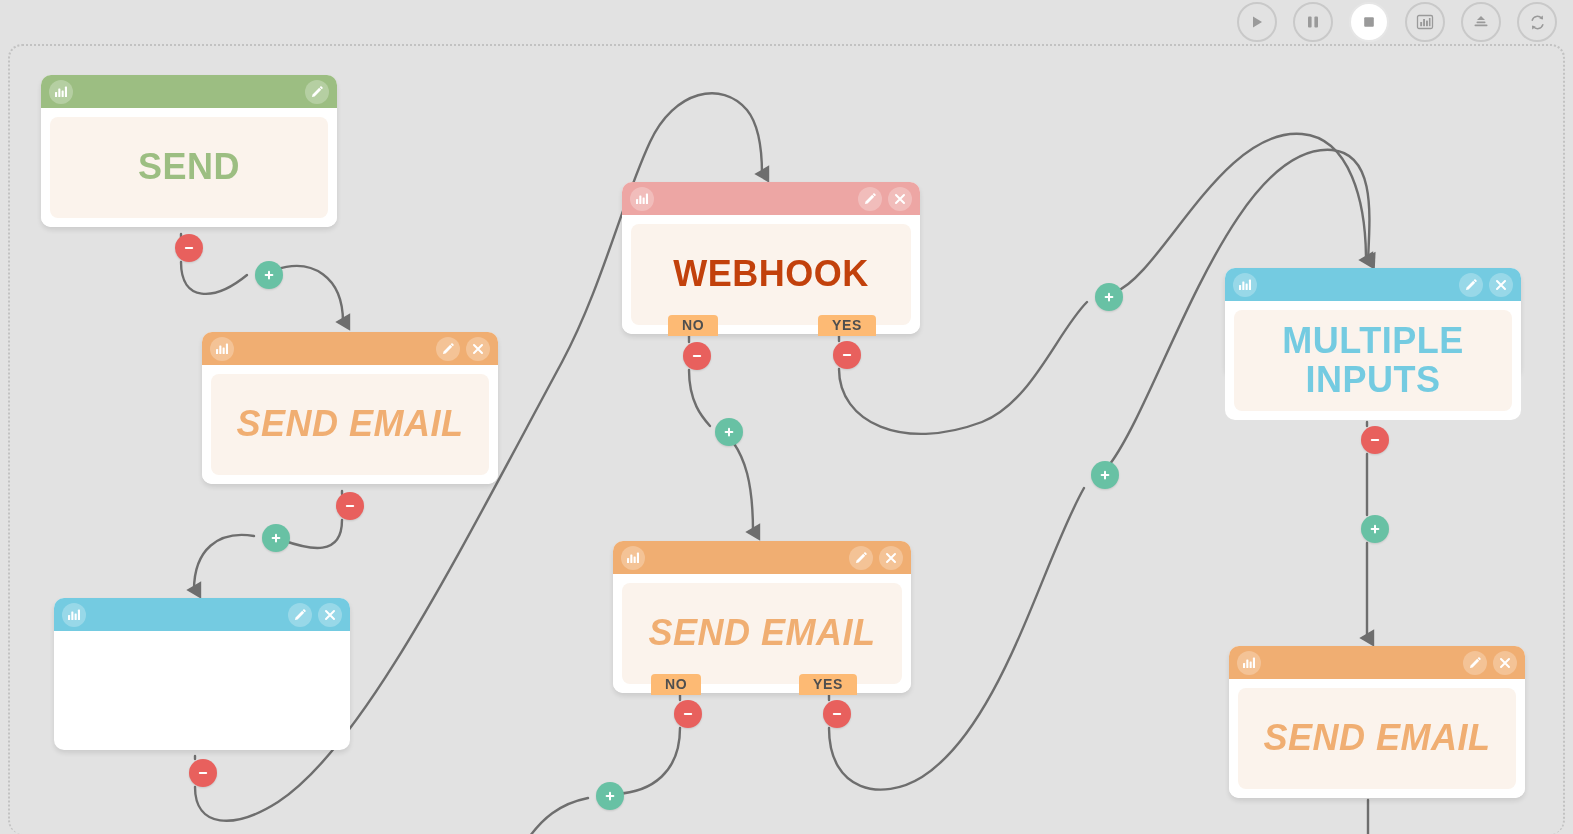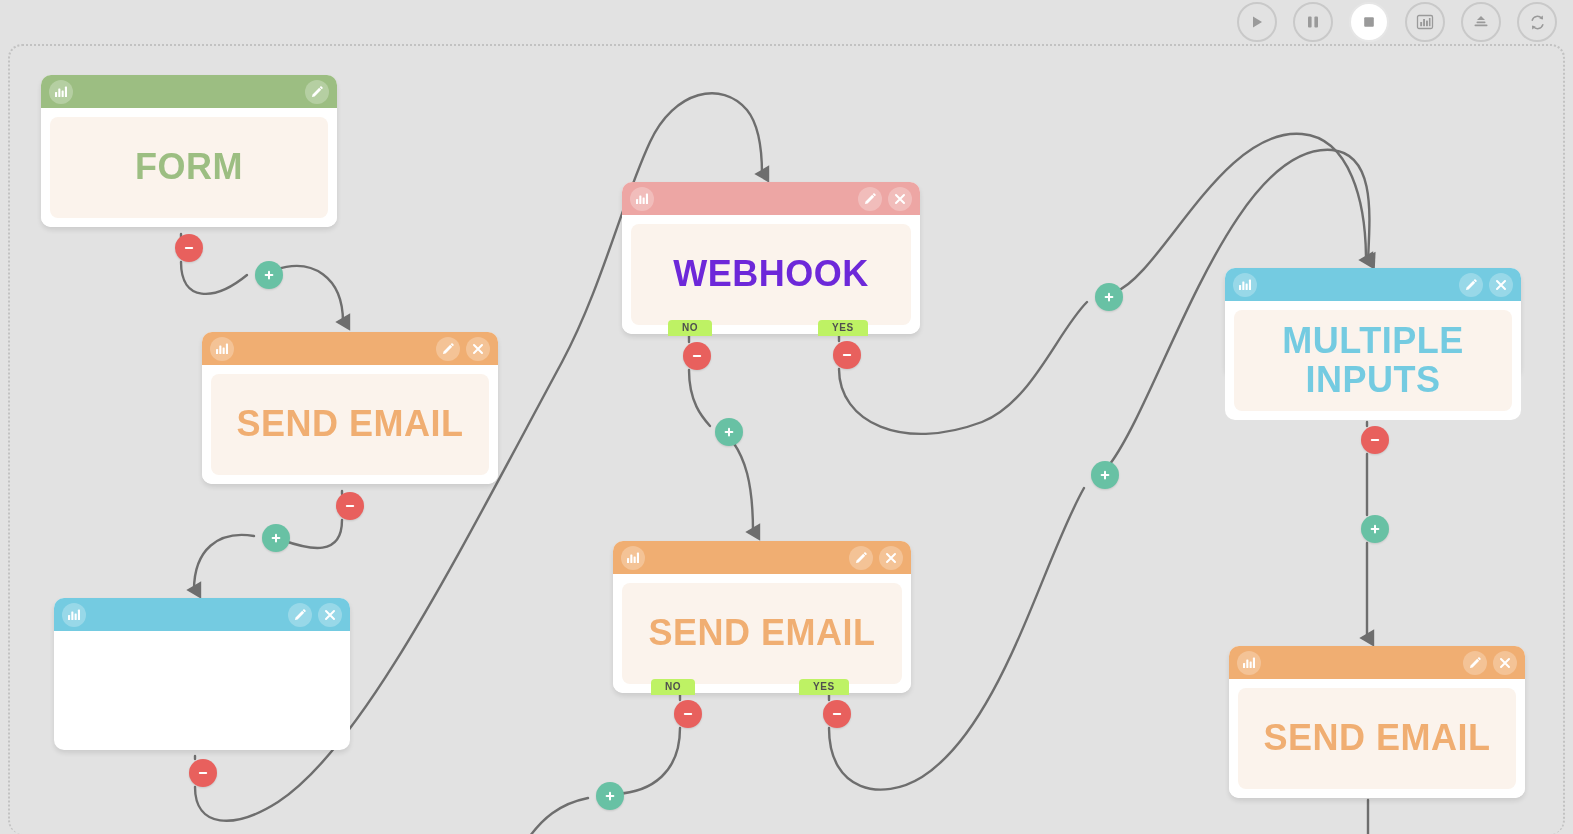--- a/index.html
+++ b/index.html
@@ -113,23 +113,23 @@
     font-size: 36px;
     font-weight: bold;
     letter-spacing: 0.5px;
     line-height: 1.08;
   }
 
   
   .port-label {
     position: absolute;
     bottom: -2px;
-    background: #bef264;
+    background: #fdba74;
     color: #4f4f4f;
-    font-size: 10px;
+    font-size: 14px;
     font-weight: bold;
     letter-spacing: 0.6px;
     padding: 2px 14px 3px;
     border-radius: 4px 4px 0 0;
     text-align: center;
   }
 
   
   .conn-btn {
     position: absolute;
@@ -146,22 +146,22 @@
   .conn-btn.plus  { background: #68c1a4; }
   .conn-btn svg { display: block; }
 
   
   .hdr-green  { background: #9cbe82; }
   .hdr-orange { background: #f0ae72; }
   .hdr-red    { background: #eda6a4; }
   .hdr-blue   { background: #74cbe1; }
 
   .t-green  { color: #9cbe82; }
-  .t-orange { color: #f0ae72; }
-  .t-red    { color: #6d28d9; }
+  .t-orange { color: #f0ae72; font-style: italic; }
+  .t-red    { color: #c2410c; }
   .t-blue   { color: #74cbe1; }
 </style>
 </head>
 <body>
 
 <div id="app">
 
   <div id="toolbar">
 
     <div class="tool-btn">
@@ -295,21 +295,21 @@
               <span class="hdr-icon">
                 <svg width="14" height="14" viewBox="0 0 14 14">
                   <path d="M2.6 9.4 L9.2 2.8 L11.2 4.8 L4.6 11.4 L1.9 12.1 Z" fill="#ffffff"></path>
                   <path d="M9.7 2.3 L11.0 1.0 L13.0 3.0 L11.7 4.3 Z" fill="#ffffff"></path>
                 </svg>
               </span>
             </div>
           </div>
           <div class="node-body" style="height: 119px;">
             <div class="node-inner" style="height: 100%;">
-              <div class="node-title t-green">FORM</div>
+              <div class="node-title t-green">SEND</div>
             </div>
           </div>
         </div>
         <div class="node" style="left: 192px; top: 286px; width: 296px; height: 152px;">
           <div class="node-header hdr-orange">
             <div class="hdr-left">
               <span class="hdr-icon">
                 <svg width="15" height="13" viewBox="0 0 15 13">
                   <rect x="1" y="7" width="2.1" height="5" rx="0.6" fill="#ffffff"></rect>
                   <rect x="4.3" y="3.4" width="2.1" height="8.6" rx="0.6" fill="#ffffff"></rect>

